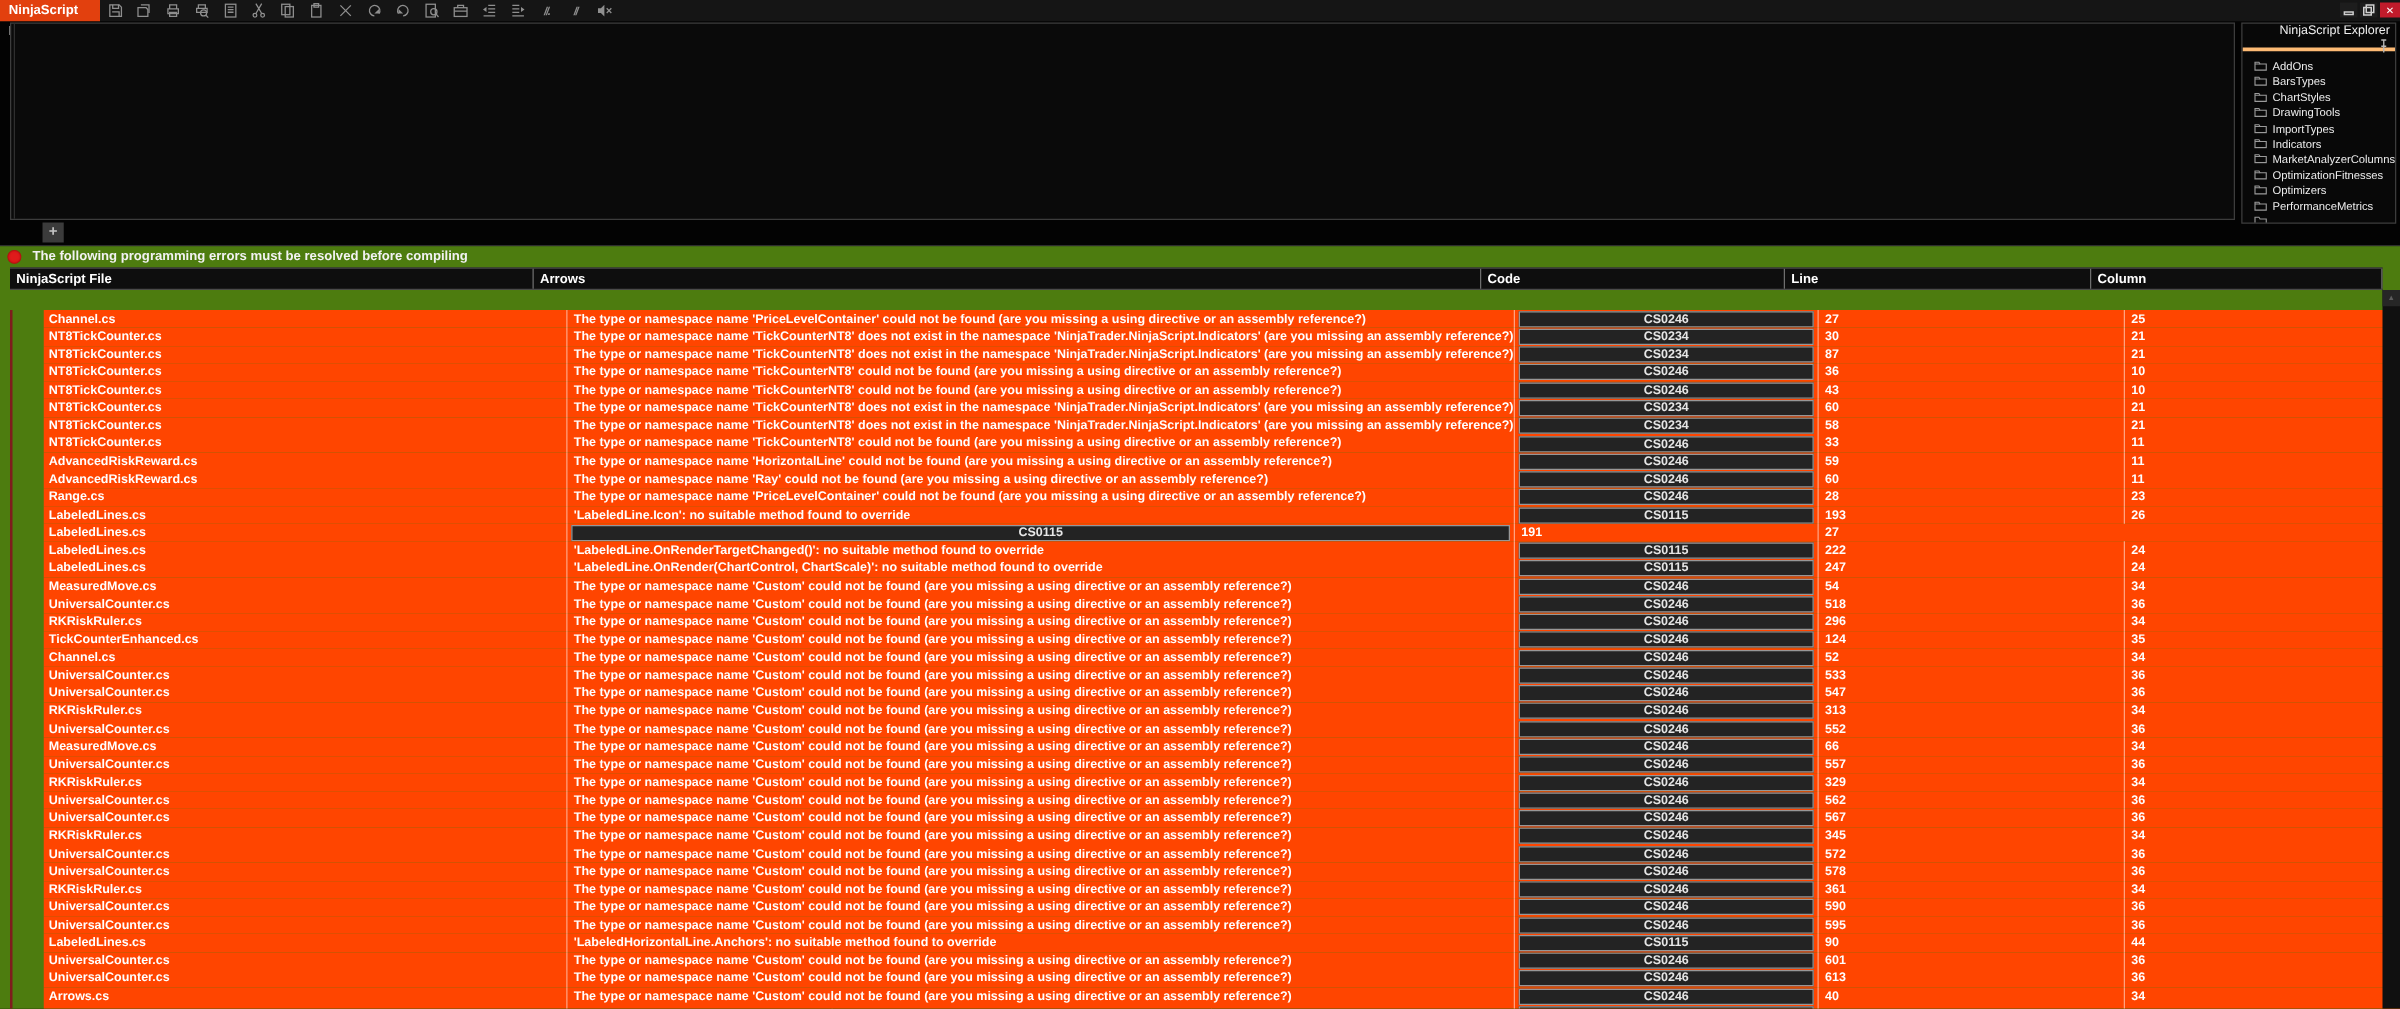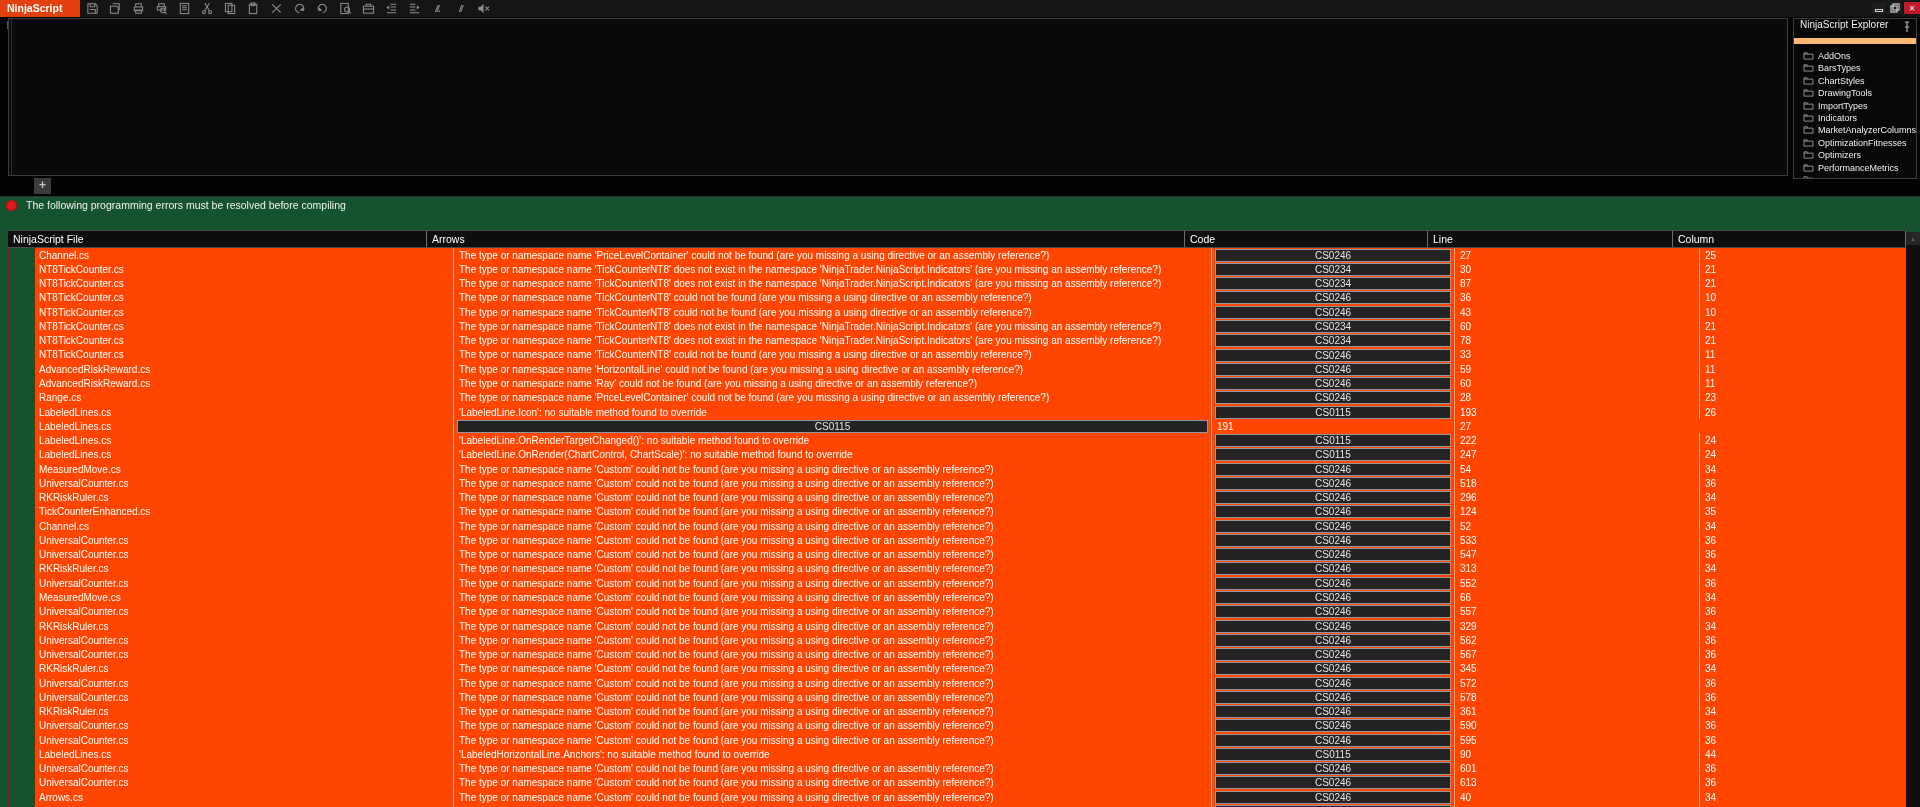--- a/index.html
+++ b/index.html
@@ -20,39 +20,39 @@
   .wb.close{width:16px;background:#C11B2B;color:#fff;font-size:8px;}
   
   .editor{position:absolute;left:8px;top:18px;width:1780px;height:158px;background:#0a0a0a;
        border:1px solid #3c3c3c;box-sizing:border-box;}
   .editor::before{content:"";position:absolute;left:2px;top:0;bottom:0;width:1px;background:#2e2e2e;}
   .plus-tab{position:absolute;left:34px;top:178px;width:17px;height:16px;background:#3b3b3b;
        color:#c4c4c4;font-size:12px;font-weight:700;text-align:center;line-height:15px;}
   
   .explorer{position:absolute;left:1793px;top:18px;width:124px;height:161px;background:#080808;
        border:1px solid #3c3c3c;box-sizing:border-box;overflow:hidden;}
-  .exp-head{height:19px;border-bottom:6px solid #fdba74;display:flex;align-items:flex-start;
-       padding:0 4px 0 6px;}
+  .exp-head{height:19px;border-bottom:3px solid #fdba74;display:flex;align-items:flex-end;
+       padding:0 4px 0 6px;flex-direction:column;}
   .exp-title{flex:1;font-size:10px;color:#efefef;}
   .pin{width:10px;height:12px;}
   .pin svg{stroke:#b5b5b5;fill:none;stroke-width:1.1px;}
   .fitem{height:12.4px;display:flex;align-items:flex-start;gap:4px;padding-left:9px;}
   .fitem svg{stroke:#9a9a9a;fill:none;stroke-width:1px;flex:0 0 auto;}
   .fitem span{font-size:9px;color:#ededed;white-space:nowrap;}
   .folders{padding-top:7px;}
   
-  .errsec{position:absolute;left:0;top:196px;width:1920px;height:611px;background:#14532d;
-       border-top:1px solid #2e2e2e;box-sizing:border-box;overflow:hidden;}
+  .errsec{position:absolute;left:0;top:196px;width:1920px;height:611px;background:#4d7c0f;
+       border-top:1px solid #2e2e2e;box-sizing:border-box;overflow:hidden;font-weight:bold;}
   .banner{position:absolute;left:0;top:0;right:0;height:17px;}
   .dot{position:absolute;left:6px;top:3px;width:11px;height:11px;border-radius:50%;
        background:#E01B1B;box-shadow:inset 0 0 2px #7a0000;}
   .banner-text{position:absolute;left:26px;top:2px;font-size:10.5px;color:#f2f2f2;}
   .ghead{position:absolute;left:8px;top:17px;width:1898px;height:18px;display:grid;
        grid-template-columns:419px 758px 243px 245px 233px;background:#0e0e0e;
-       border-top:1px solid #4a4a4a;border-bottom:1px solid #4a4a4a;box-sizing:border-box;margin-top:16px;}
+       border-top:1px solid #4a4a4a;border-bottom:1px solid #4a4a4a;box-sizing:border-box;}
   .ghead div{font-size:10.5px;color:#fff;line-height:16px;padding-left:5px;
        border-right:1px solid #6e6e6e;overflow:hidden;white-space:nowrap;}
   .rows{position:absolute;left:8px;top:51px;width:1898px;bottom:0;overflow:hidden;
        border-left:2px solid #7f1d1d;padding-left:25px;}
   .row{height:14.27px;display:grid;grid-template-columns:419px 758px 243px 245px 233px;
        background:#FF4500;}
   .row>div{font-size:10px;color:#fff;display:flex;align-items:center;overflow:hidden;
        white-space:nowrap;box-sizing:border-box;}
   .c-file{padding-left:4px;border-right:1px solid rgba(255,255,255,.5);}
   .c-err{padding-left:5px;border-right:1px solid rgba(255,255,255,.5);}
@@ -361,21 +361,21 @@
         <div class="c-line">60</div>
         <div class="c-col">21</div>
       </div>
 
       <div class="row">
         <div class="c-file">NT8TickCounter.cs</div>
         <div class="c-err">The type or namespace name 'TickCounterNT8' does not exist in the namespace 'NinjaTrader.NinjaScript.Indicators' (are you missing an assembly reference?)</div>
         <div class="c-code">
           <span class="codebox">CS0234</span>
         </div>
-        <div class="c-line">78</div>
+        <div class="c-line">58</div>
         <div class="c-col">21</div>
       </div>
 
       <div class="row">
         <div class="c-file">NT8TickCounter.cs</div>
         <div class="c-err">The type or namespace name 'TickCounterNT8' could not be found (are you missing a using directive or an assembly reference?)</div>
         <div class="c-code">
           <span class="codebox">CS0246</span>
         </div>
         <div class="c-line">33</div>

